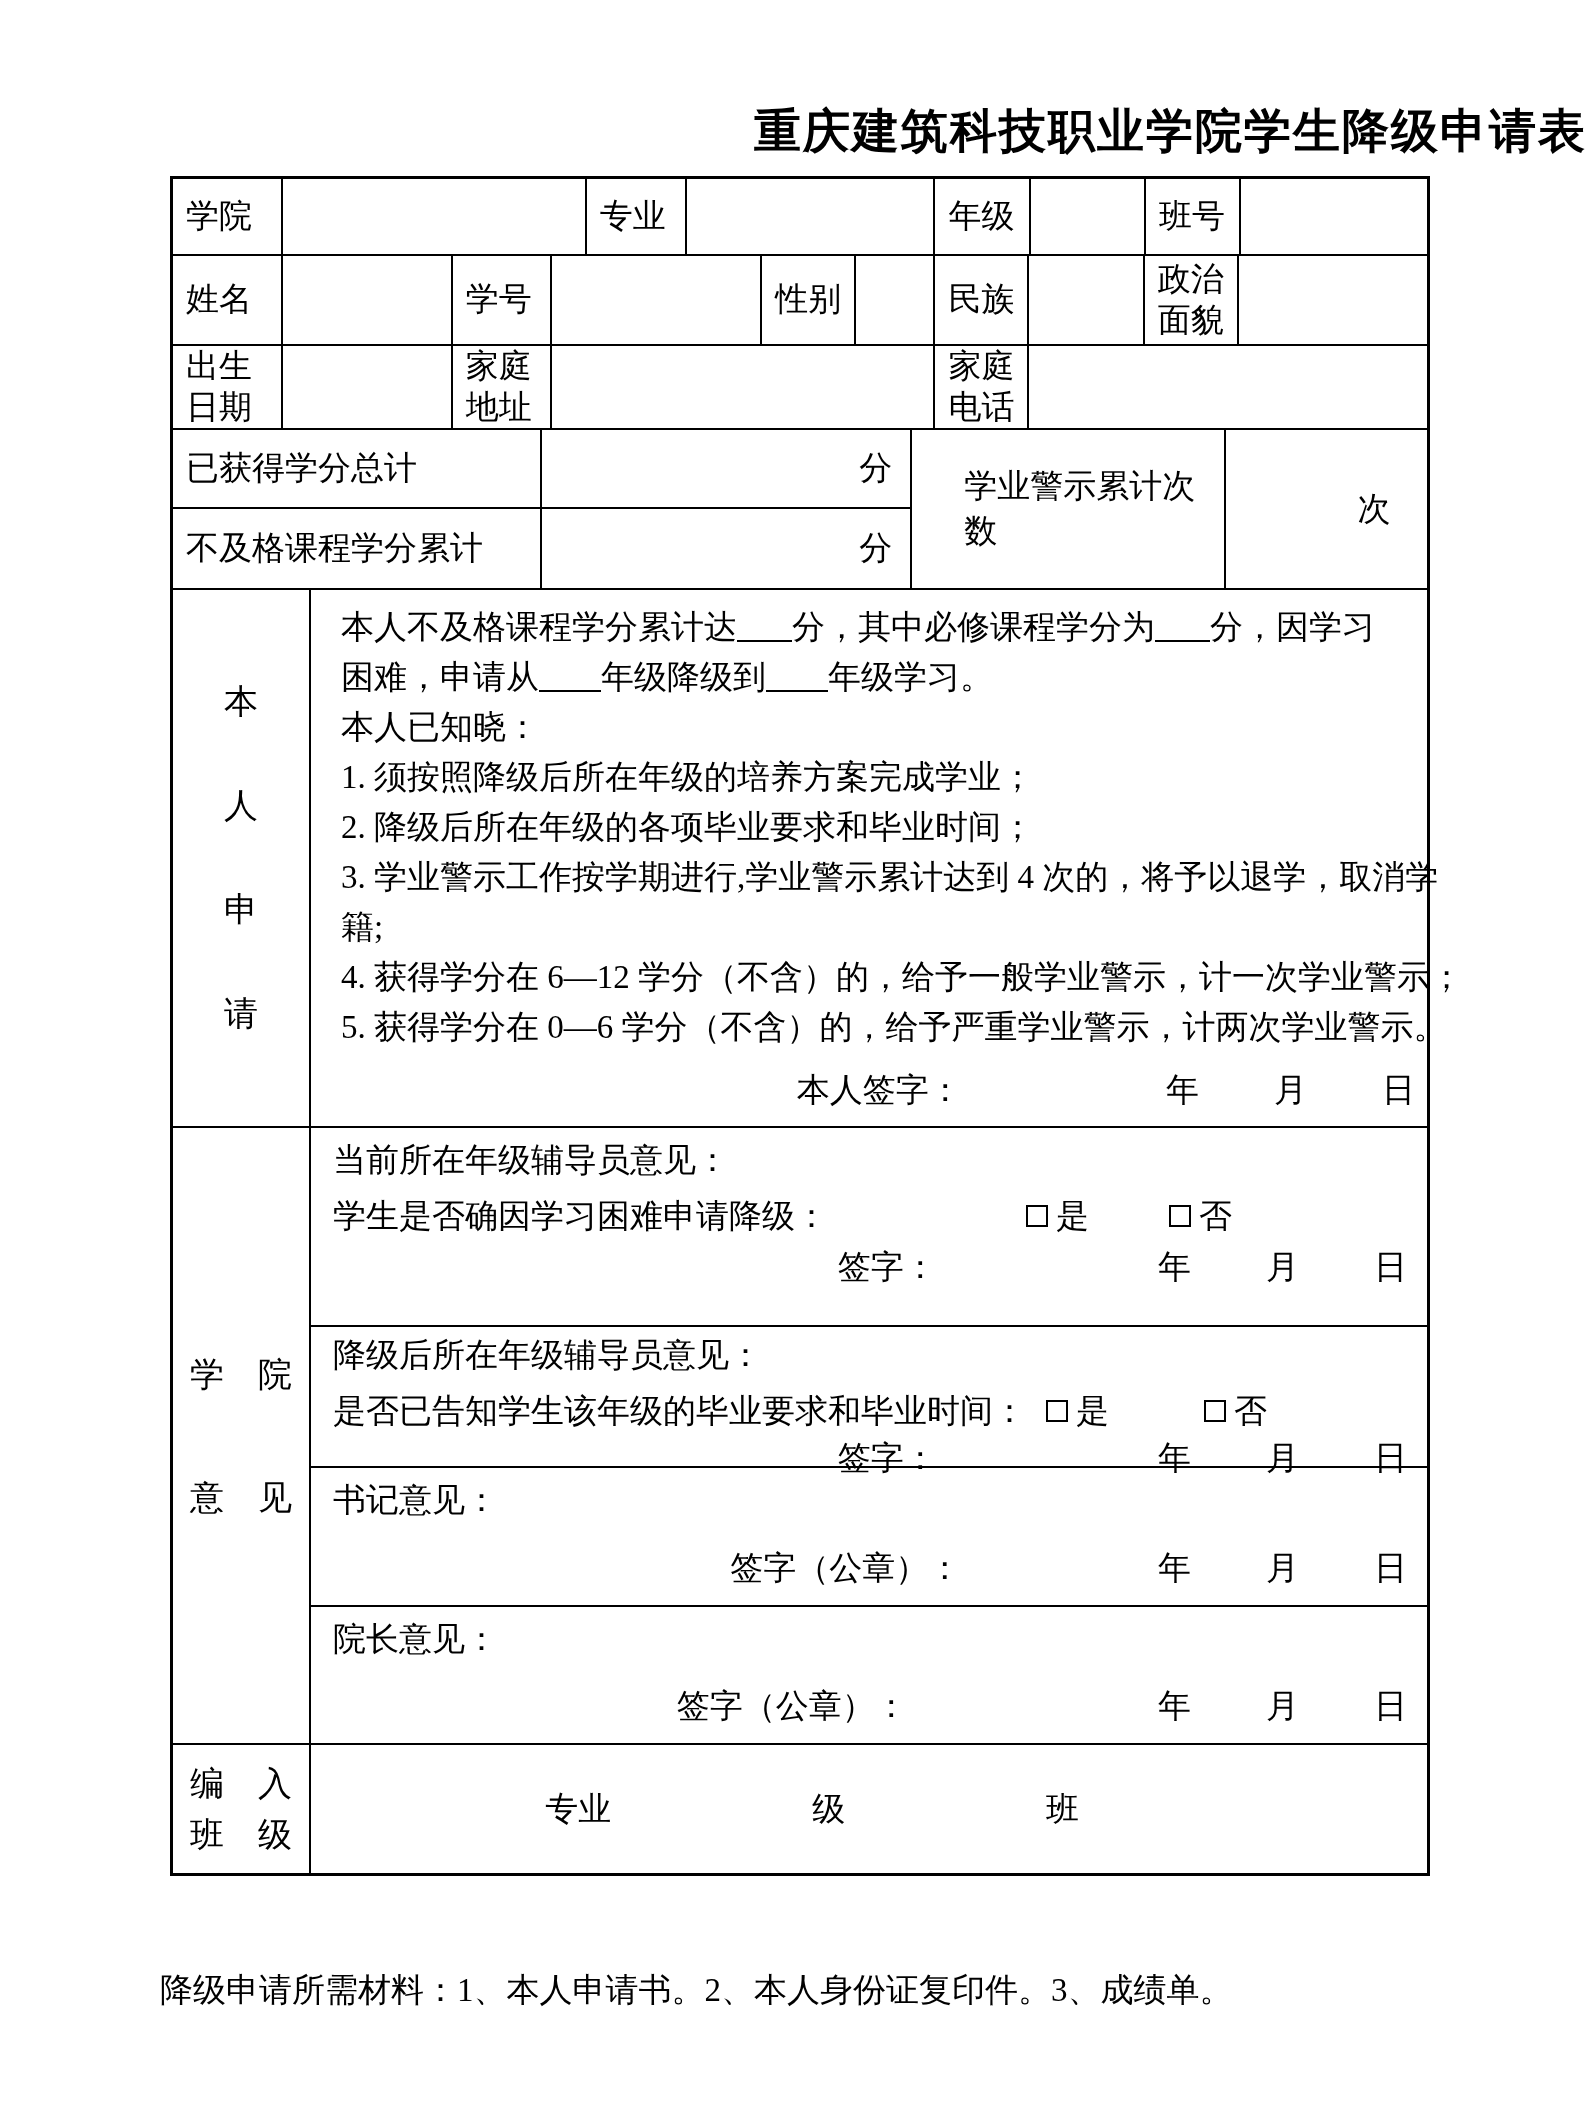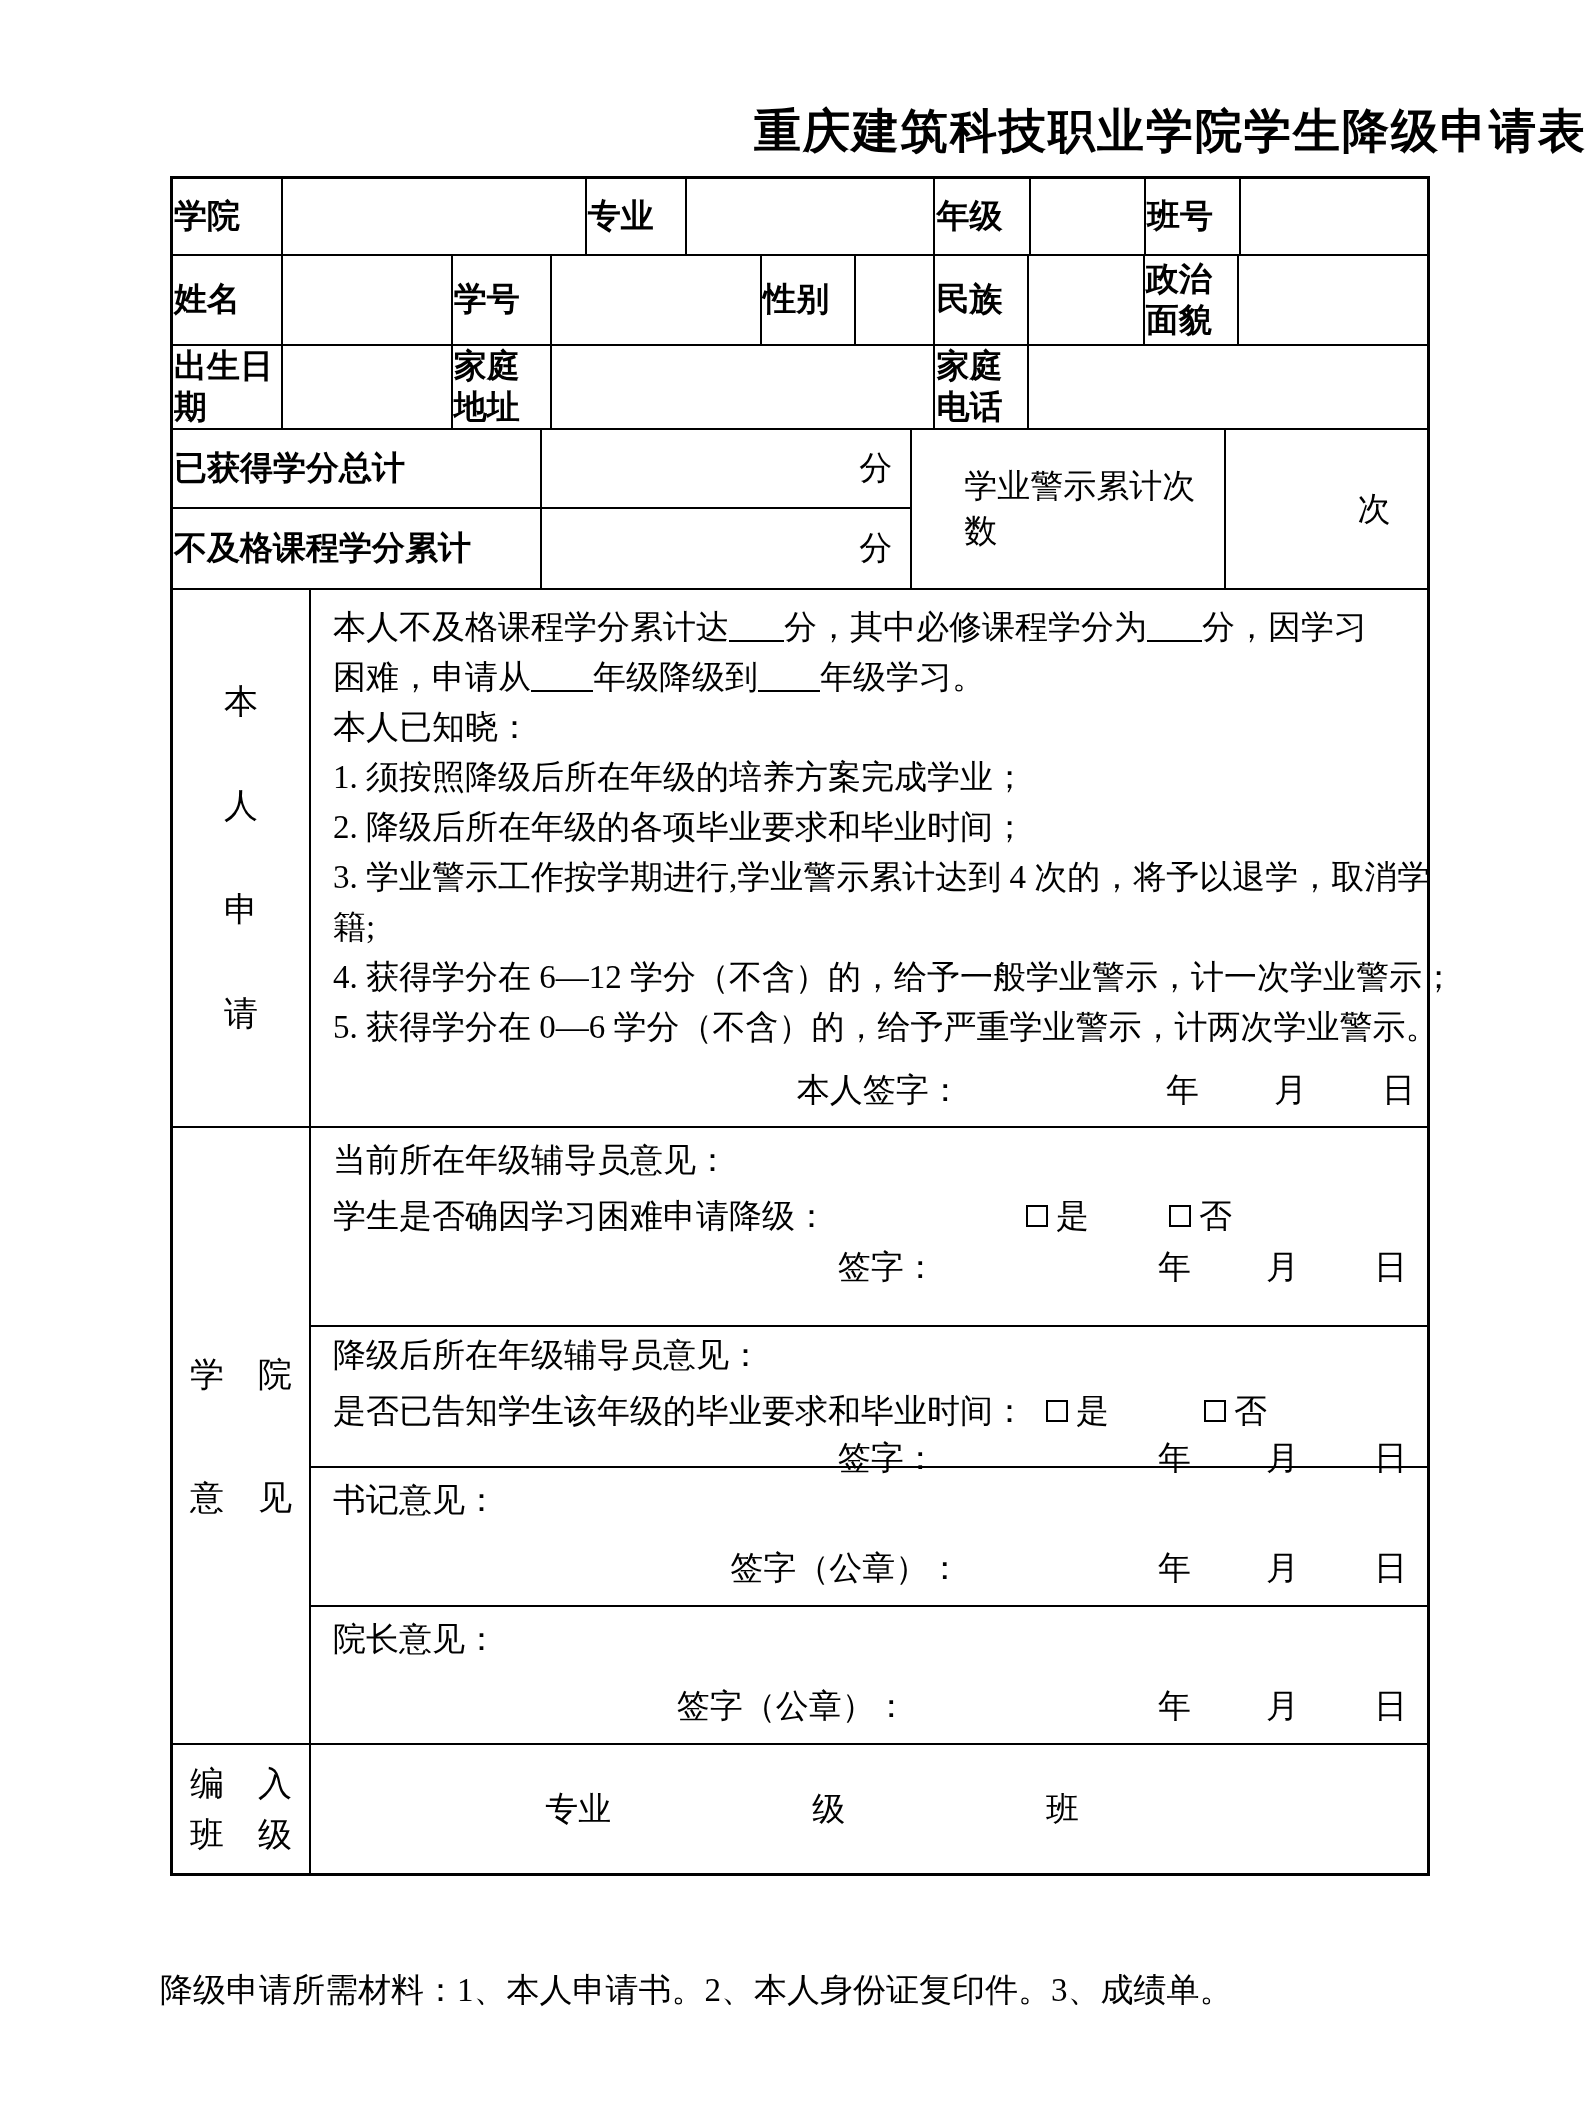--- a/index.html
+++ b/index.html
@@ -15,42 +15,42 @@
     position:absolute; left:170px; top:176px; width:1260px;
     border:3px solid #000; box-sizing:border-box; font-size:33px;
   }
   .trow { display:flex; border-bottom:2px solid #000; box-sizing:border-box; }
   .trow:last-child { border-bottom:none; }
   .cell {
     border-right:2px solid #000; box-sizing:border-box;
     display:flex; align-items:center; overflow:hidden;
   }
   .cell:last-child { border-right:none; }
-  .lab { padding-left:1px; line-height:1.25;font-weight:bold; }
+  .lab { padding-left:13px; line-height:1.25; }
   
   .credits-left { width:60.7%; border-right:2px solid #000; box-sizing:border-box; display:flex; flex-direction:column; }
   .credits-line { display:flex; height:50%; border-bottom:2px solid #000; box-sizing:border-box; }
   .credits-line:last-child { border-bottom:none; }
   .credits-line .cell { width:50%; }
   .fen-cell { justify-content:flex-end; padding-right:18px; }
   .credits-right { width:39.3%; display:flex;padding-left:36px; }
   .warn-label { width:58%; border-right:2px solid #000; box-sizing:border-box; display:flex; align-items:center; padding-left:16px; }
   .warn-count { width:42%; display:flex; align-items:center; justify-content:center; padding-left:95px; box-sizing:border-box; }
   
   .side-col {
     width:11%; border-right:2px solid #000; box-sizing:border-box;
     display:flex; flex-direction:column; align-items:center; justify-content:center;
     font-size:34px;
   }
   .side-col .vchar { display:block; margin:29px 0; }
   .side-two-line { text-align:center; line-height:1.5; }
   .side-two-line .l { display:block; margin:0; }
   .gap150 .l { margin:72px 0; }
   .content-col { width:89%; box-sizing:border-box; display:flex; flex-direction:column; }
-  .para { padding:12px 18px 0 22px; }
+  .para { padding:12px 18px 0 30px; }
   .pline { height:50px; line-height:50px; white-space:nowrap; }
   .blank {
     display:inline-block; height:34px; border-bottom:2px solid #000;
     vertical-align:-4px;
   }
   .b55 { width:55px; } .b62 { width:62px; }
   .sig-row { display:flex; align-items:center; padding-right:12px; }
   .date-group { margin-left:auto; display:flex; align-items:center; padding-right:0; }
   .date-group span { margin-left:75px; }
   .date-group span:first-child { margin-left:0; }

